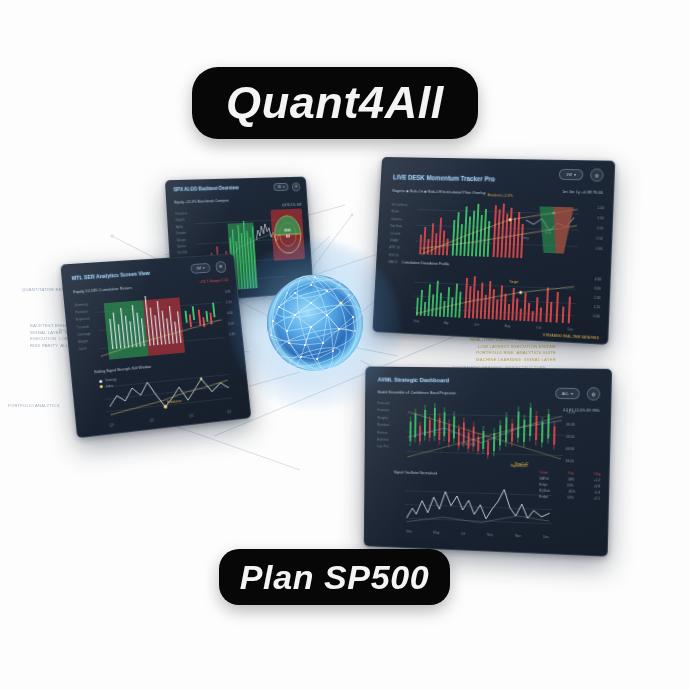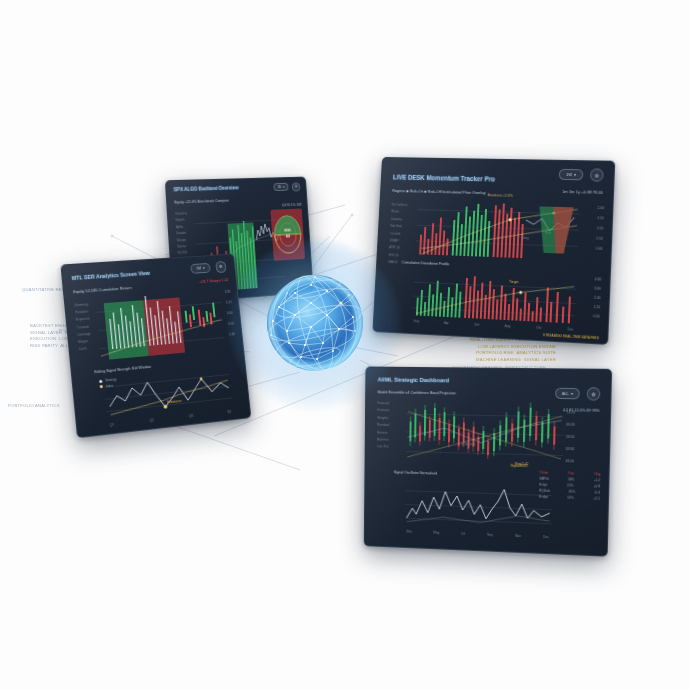--- a/index.html
+++ b/index.html
@@ -725,14 +725,20 @@
           <circle cx="68" cy="78" r=".9"></circle>
         <circle cx="22" cy="20" r=".8"></circle>
           <circle cx="84" cy="22" r=".8"></circle>
       </g>
       <g fill="#ffe9a0" opacity=".9">
         <circle cx="76" cy="30" r="1.5"></circle>
       </g>
     </svg>
   </div>
 
+  <div class="badge" id="badge-top">
+    <span>Quant4All</span>
+  </div>
+  <div class="badge" id="badge-bottom">
+    <span>Plan SP500</span>
+  </div>
 
 </div>
 
 </body></html>

